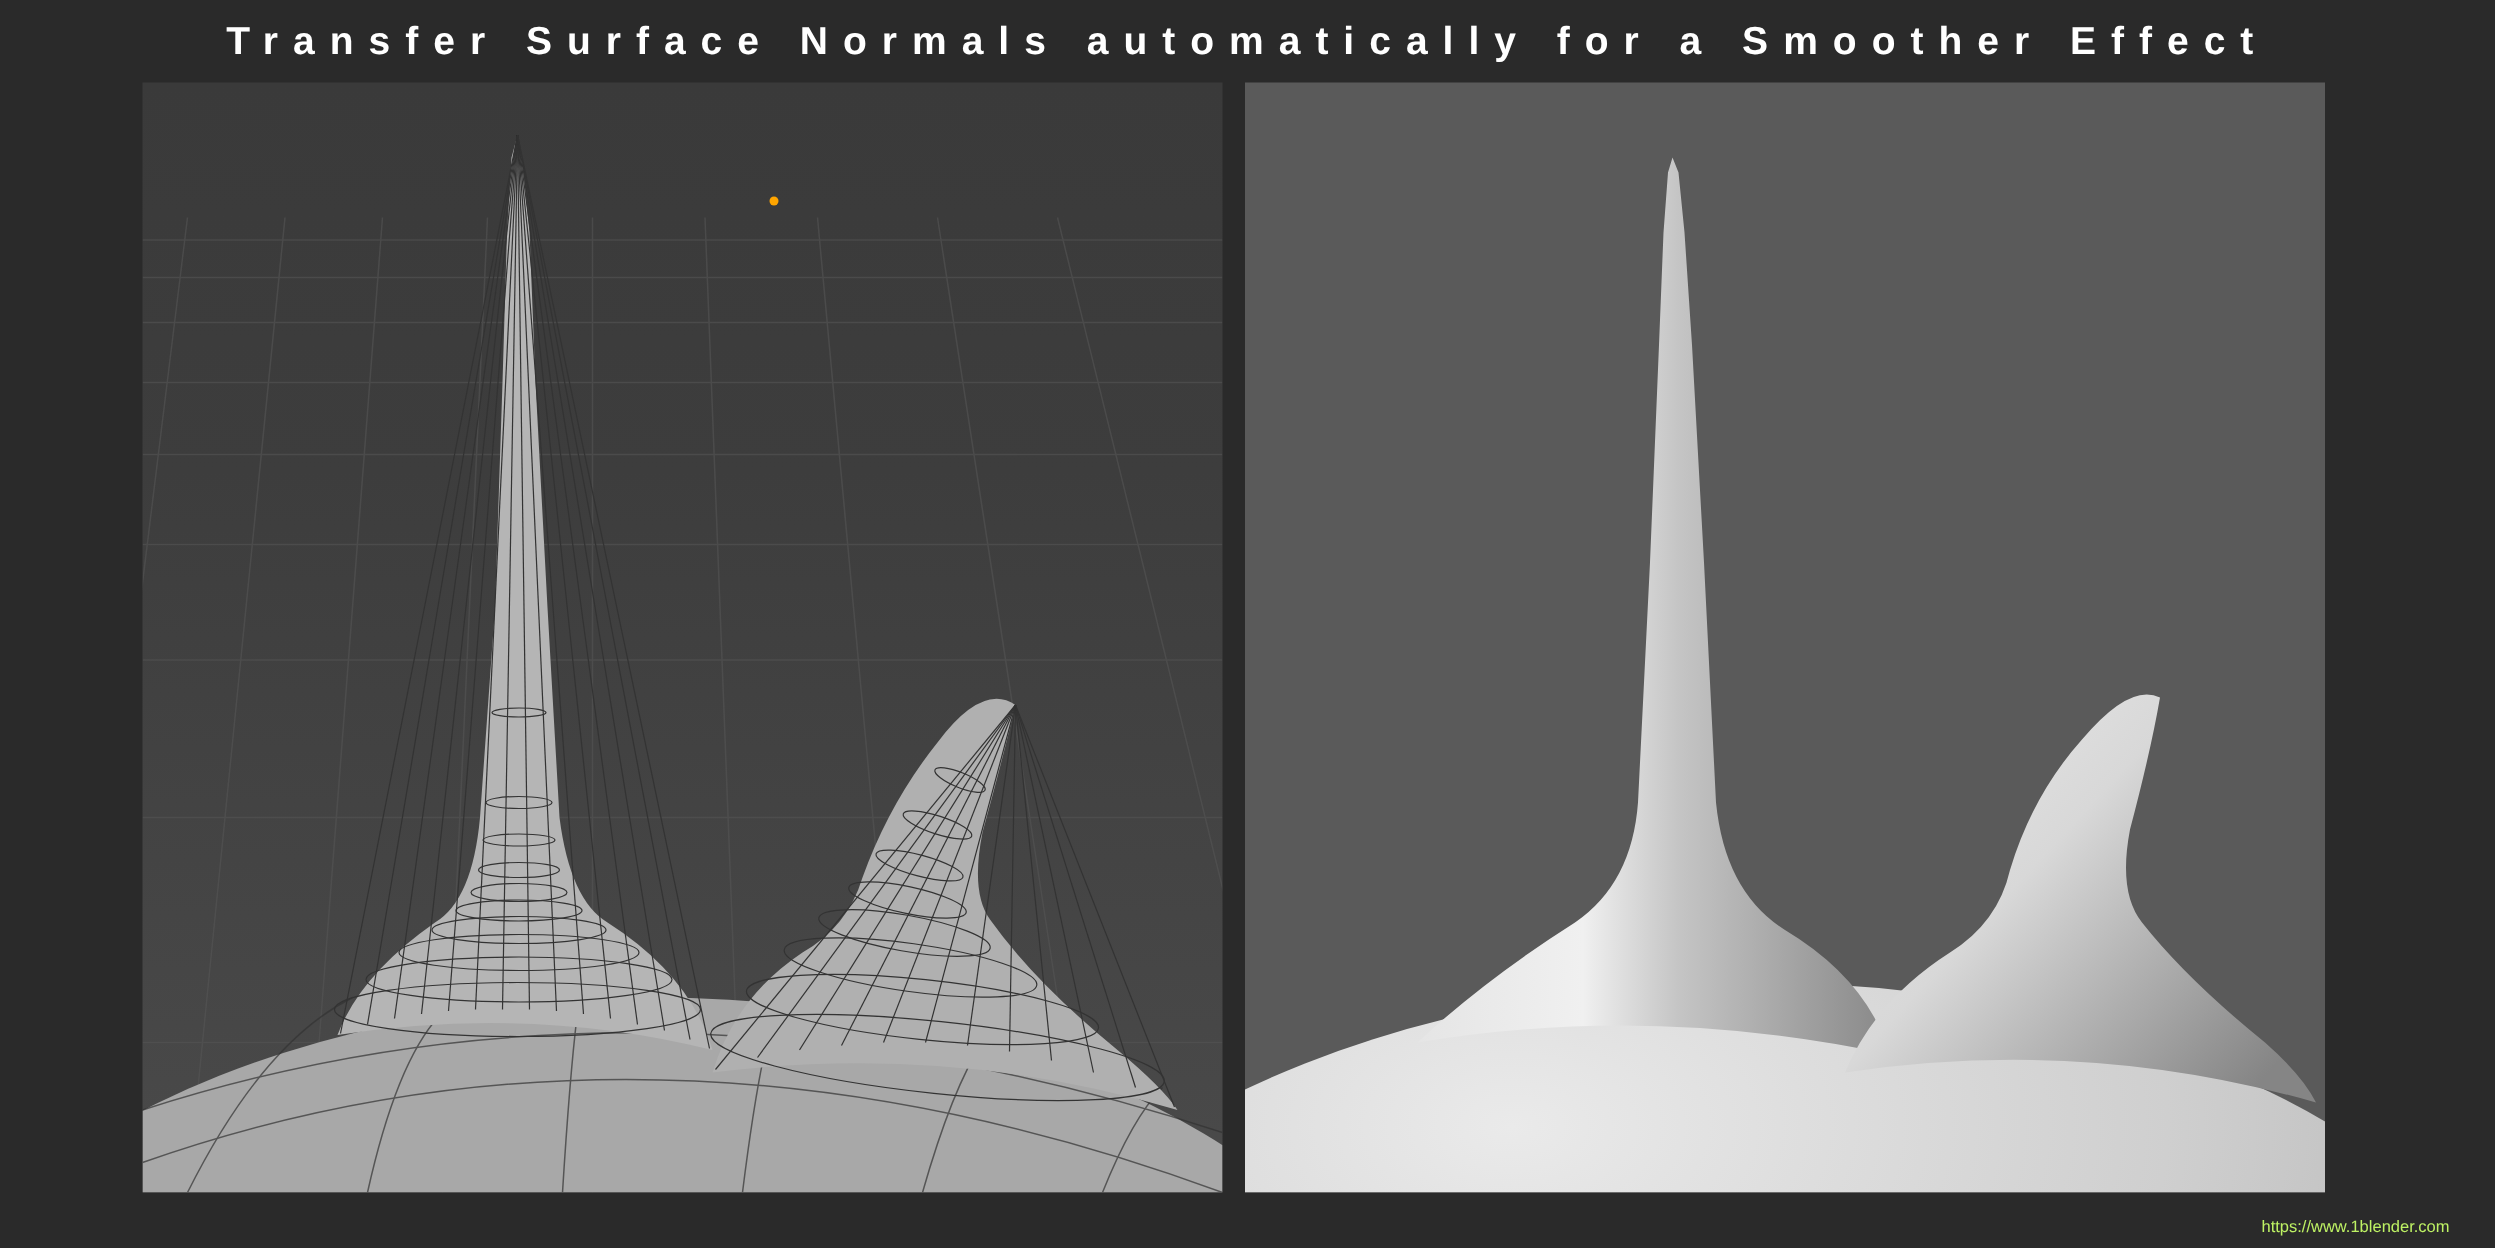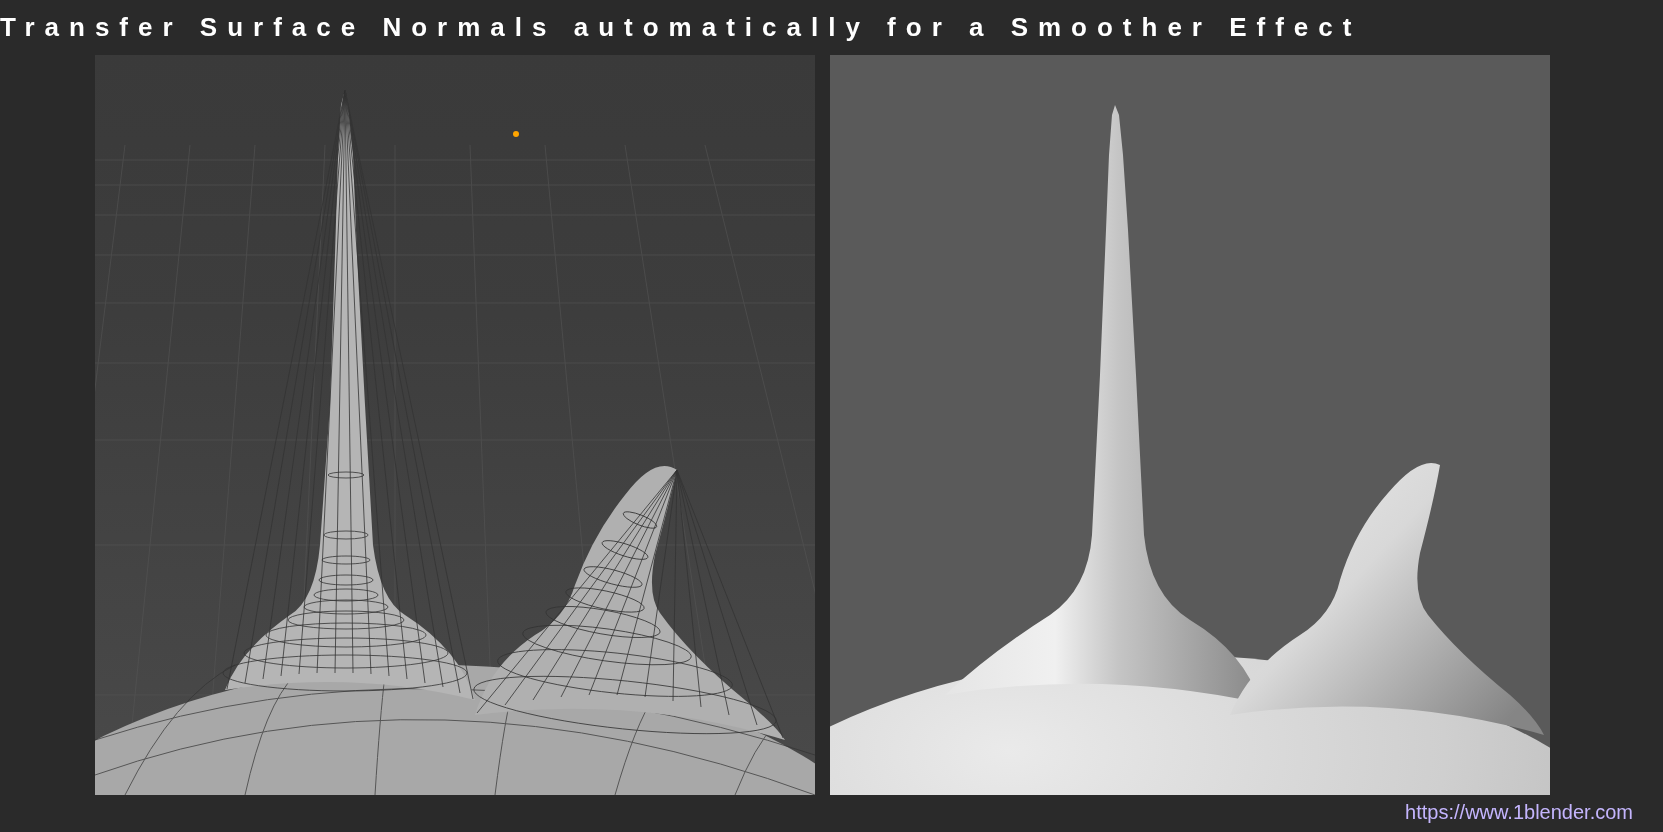--- a/index.html
+++ b/index.html
@@ -1,22 +1,22 @@
 <!DOCTYPE html>
 <html><head>
 <meta charset="utf-8">
 <style>
 *{margin:0;padding:0;box-sizing:border-box}
 body{width:1663px;height:832px;background:#2a2a2a;font-family:Arial,sans-serif;overflow:hidden;position:relative}
-.title{position:absolute;top:12px;left:0;right:0;color:#fff;font-size:26px;font-weight:bold;letter-spacing:10px}
+.title{position:absolute;top:12px;left:0;right:0;text-align:center;color:#fff;font-size:26px;font-weight:bold;letter-spacing:10px}
 .panels{position:absolute;top:55px;left:95px;display:flex;gap:15px}
 .panel{width:720px;height:740px;position:relative;overflow:hidden}
 .panel-left{background:linear-gradient(180deg,#3a3a3a 0%,#3d3d3d 35%,#4a4a4a 100%)}
 .panel-right{background:#5a5a5a}
-.watermark{position:absolute;bottom:8px;right:30px;color:#c4b5fd;font-size:20px}
+.watermark{position:absolute;bottom:8px;right:30px;color:#bef264;font-size:11px}
 .grid-svg{position:absolute;top:0;left:0;width:100%;height:100%}
 .cursor{position:absolute;top:76px;left:418px;width:6px;height:6px;background:#ffa500;border-radius:50%}
 .mesh-svg{position:absolute;top:0;left:0;width:100%;height:100%}
 </style>
 </head>
 <body>
 
 <div class="title">Transfer Surface Normals automatically for a Smoother Effect</div>
 
 <div class="panels">

